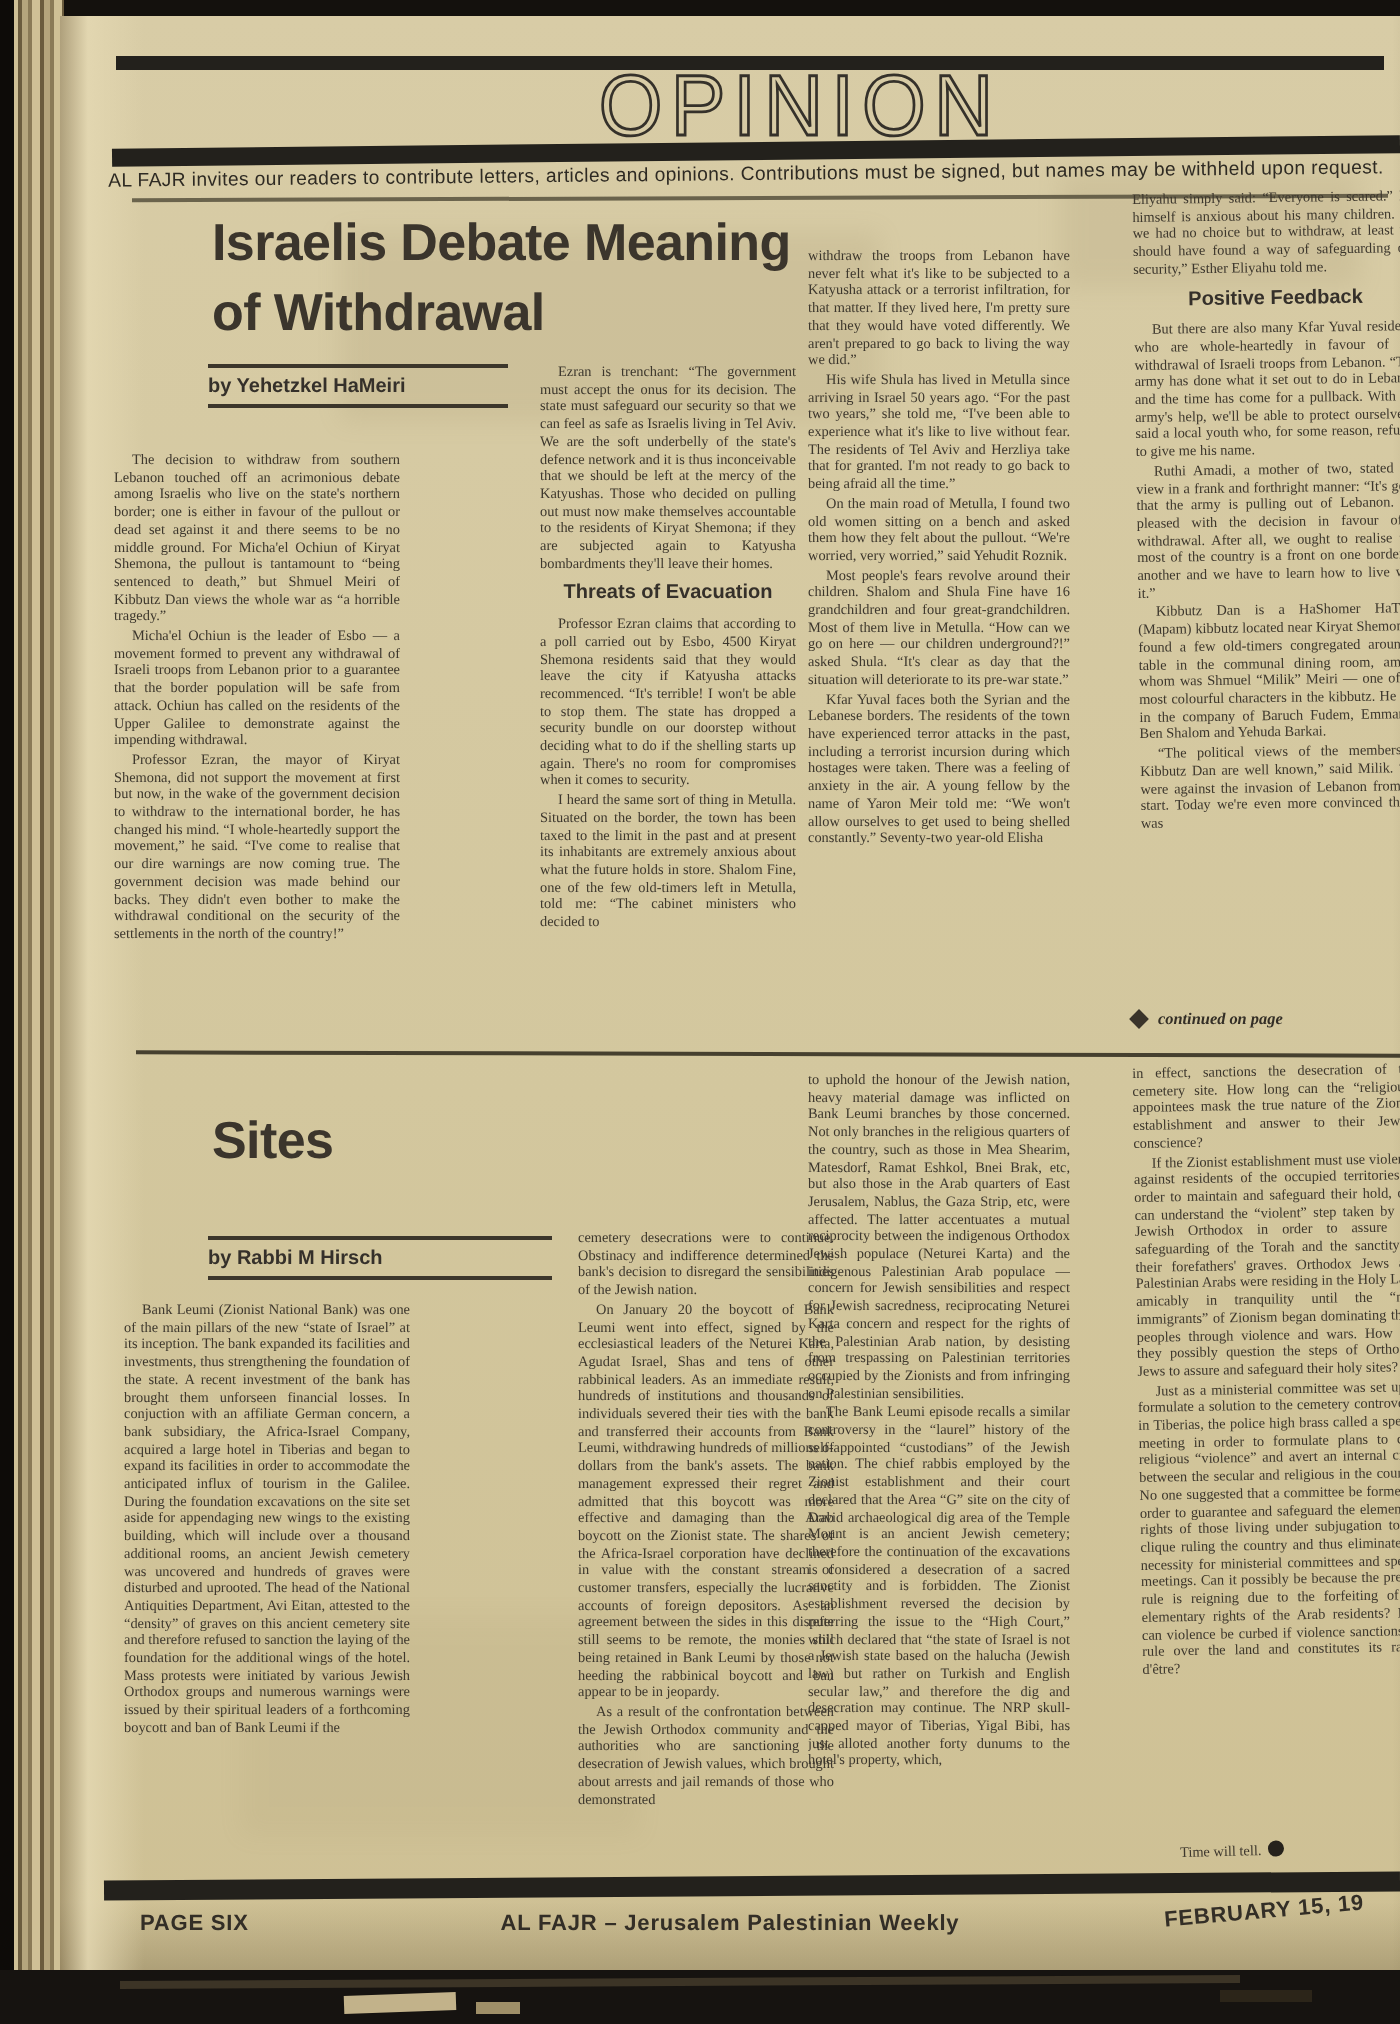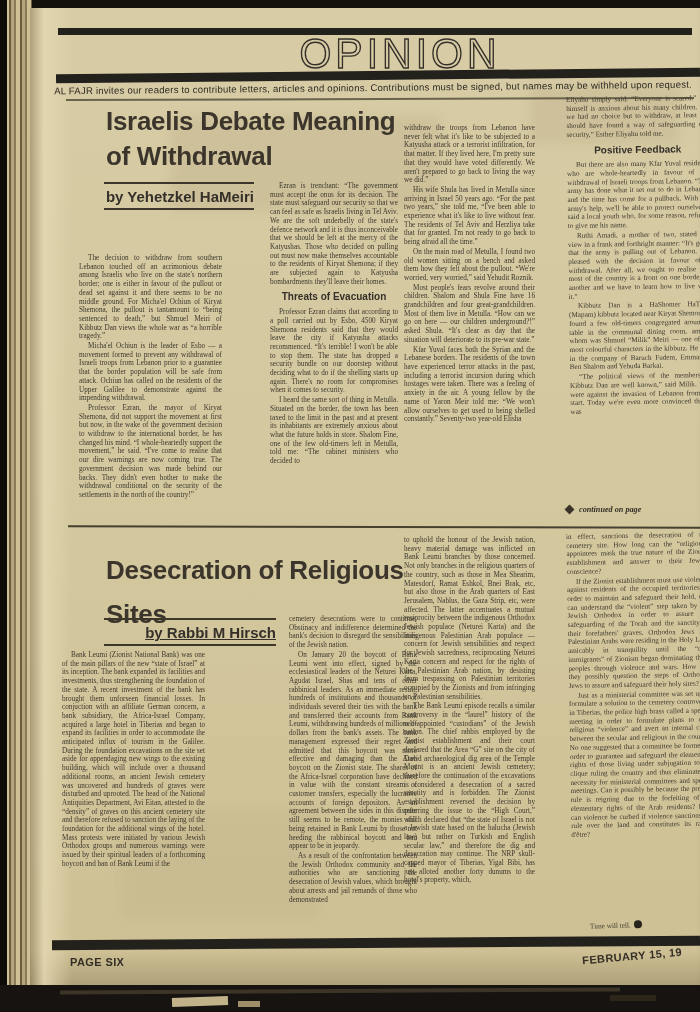--- a/index.html
+++ b/index.html
@@ -42,23 +42,23 @@
     position:absolute;left:18px;top:74px;width:650px;text-align:center;
     font-family:"Liberation Sans","DejaVu Sans",sans-serif;
     font-size:9.6px;color:#2e2a23;transform:rotate(-0.6deg);letter-spacing:.2px;
   }
   .art-title{
     position:absolute;font-family:"Liberation Sans","DejaVu Sans",sans-serif;
     font-weight:bold;font-size:26px;color:#3b352c;letter-spacing:-.3px;
   }
   .byline{
     position:absolute;border-top:2px solid #3c362b;border-bottom:2px solid #3c362b;
-    padding:4px 0 3px;text-align:right;
+    padding:4px 0 3px;text-align:left;
     font-family:"Liberation Sans","DejaVu Sans",sans-serif;
-    font-weight:bold;font-size:15px;color:#35302a;
+    font-weight:bold;font-size:10px;color:#35302a;
   }
   .col{
     position:absolute;overflow:hidden;
     font-size:7.2px;line-height:8.7px;text-align:justify;color:#3d372d;
   }
   .col p{margin:0 0 1px;text-indent:9px;}
   .col p.cont{text-indent:0;}
   .subhead{
     font-family:"Liberation Sans","DejaVu Sans",sans-serif;
     font-weight:bold;font-size:10px;color:#35302a;
@@ -93,21 +93,21 @@
   <div class="tagline">AL FAJR invites our readers to contribute letters, articles and opinions. Contributions must be signed, but names may be withheld upon request.</div>
   <div class="rule" style="left:36px;top:90px;width:628px;height:2px;opacity:.75;transform:rotate(-0.2deg);"></div>
 
   <div class="art-title" style="left:76px;top:96px;line-height:35px;">
     <div>Israelis Debate Meaning</div>
     <div>of Withdrawal</div>
   </div>
 
   <div class="byline" style="left:74px;top:174px;width:150px;">by Yehetzkel HaMeiri</div>
 
-  <div class="col" style="left:49px;top:218px;width:143px;height:296px;margin-top:28px;">
+  <div class="col" style="left:27px;top:218px;width:143px;height:296px;">
     <p>The decision to withdraw from southern Lebanon touched off an acrimonious debate among Israelis who live on the state's northern border; one is either in favour of the pullout or dead set against it and there seems to be no middle ground. For Micha'el Ochiun of Kiryat Shemona, the pullout is tantamount to “being sentenced to death,” but Shmuel Meiri of Kibbutz Dan views the whole war as “a horrible tragedy.”</p>
     <p>Micha'el Ochiun is the leader of Esbo — a movement formed to prevent any withdrawal of Israeli troops from Lebanon prior to a guarantee that the border population will be safe from attack. Ochiun has called on the residents of the Upper Galilee to demonstrate against the impending withdrawal.</p>
     <p>Professor Ezran, the mayor of Kiryat Shemona, did not support the movement at first but now, in the wake of the government decision to withdraw to the international border, he has changed his mind. “I whole-heartedly support the movement,” he said. “I've come to realise that our dire warnings are now coming true. The government decision was made behind our backs. They didn't even bother to make the withdrawal conditional on the security of the settlements in the north of the country!”</p>
   </div>
 
   <div class="col" style="left:227px;top:174px;width:128px;height:340px;margin-left:13px;">
     <p>Ezran is trenchant: “The government must accept the onus for its decision. The state must safeguard our security so that we can feel as safe as Israelis living in Tel Aviv. We are the soft underbelly of the state's defence network and it is thus inconceivable that we should be left at the mercy of the Katyushas. Those who decided on pulling out must now make themselves accountable to the residents of Kiryat Shemona; if they are subjected again to Katyusha bombardments they'll leave their homes.</p>
     <div class="subhead">Threats of Evacuation</div>
     <p>Professor Ezran claims that according to a poll carried out by Esbo, 4500 Kiryat Shemona residents said that they would leave the city if Katyusha attacks recommenced. “It's terrible! I won't be able to stop them. The state has dropped a security bundle on our doorstep without deciding what to do if the shelling starts up again. There's no room for compromises when it comes to security.</p>
     <p>I heard the same sort of thing in Metulla. Situated on the border, the town has been taxed to the limit in the past and at present its inhabitants are extremely anxious about what the future holds in store. Shalom Fine, one of the few old-timers left in Metulla, told me: “The cabinet ministers who decided to</p>
@@ -130,25 +130,24 @@
     <p>“The political views of the members of Kibbutz Dan are well known,” said Milik. “We were against the invasion of Lebanon from the start. Today we're even more convinced that it was</p>
   </div>
 
   <div class="continued" style="left:536px;top:497px;width:130px;">
     <span class="diamond"></span><span>continued on page</span>
   </div>
 
   <div class="rule" style="left:38px;top:518px;width:632px;height:2px;transform:rotate(0.15deg);"></div>
 
   <div class="art-title" style="left:76px;top:540px;line-height:44px;">
-    <div>Desecration of Religious</div>
     <div>Sites</div>
   </div>
 
-  <div class="byline" style="left:74px;top:610px;width:172px;text-decoration:underline;">by Rabbi M Hirsch</div>
+  <div class="byline" style="left:74px;top:610px;width:172px;">by Rabbi M Hirsch</div>
 
   <div class="col" style="left:32px;top:643px;width:143px;height:282px;">
     <p>Bank Leumi (Zionist National Bank) was one of the main pillars of the new “state of Israel” at its inception. The bank expanded its facilities and investments, thus strengthening the foundation of the state. A recent investment of the bank has brought them unforseen financial losses. In conjuction with an affiliate German concern, a bank subsidiary, the Africa-Israel Company, acquired a large hotel in Tiberias and began to expand its facilities in order to accommodate the anticipated influx of tourism in the Galilee. During the foundation excavations on the site set aside for appendaging new wings to the existing building, which will include over a thousand additional rooms, an ancient Jewish cemetery was uncovered and hundreds of graves were disturbed and uprooted. The head of the National Antiquities Department, Avi Eitan, attested to the “density” of graves on this ancient cemetery site and therefore refused to sanction the laying of the foundation for the additional wings of the hotel. Mass protests were initiated by various Jewish Orthodox groups and numerous warnings were issued by their spiritual leaders of a forthcoming boycott and ban of Bank Leumi if the</p>
   </div>
 
   <div class="col" style="left:227px;top:607px;width:128px;height:318px;margin-left:32px;">
     <p class="cont">cemetery desecrations were to continue. Obstinacy and indifference determined the bank's decision to disregard the sensibilities of the Jewish nation.</p>
     <p>On January 20 the boycott of Bank Leumi went into effect, signed by the ecclesiastical leaders of the Neturei Karta, Agudat Israel, Shas and tens of other rabbinical leaders. As an immediate result, hundreds of institutions and thousands of individuals severed their ties with the bank and transferred their accounts from Bank Leumi, withdrawing hundreds of millions of dollars from the bank's assets. The bank management expressed their regret and admitted that this boycott was more effective and damaging than the Arab boycott on the Zionist state. The shares of the Africa-Israel corporation have declined in value with the constant stream of customer transfers, especially the lucrative accounts of foreign depositors. As an agreement between the sides in this dispute still seems to be remote, the monies still being retained in Bank Leumi by those not heeding the rabbinical boycott and ban appear to be in jeopardy.</p>
     <p>As a result of the confrontation between the Jewish Orthodox community and the authorities who are sanctioning the desecration of Jewish values, which brought about arrests and jail remands of those who demonstrated</p>
   </div>
@@ -162,20 +161,21 @@
     <p class="cont">in effect, sanctions the desecration of the cemetery site. How long can the “religious” appointees mask the true nature of the Zionist establishment and answer to their Jewish conscience?</p>
     <p>If the Zionist establishment must use violence against residents of the occupied territories in order to maintain and safeguard their hold, one can understand the “violent” step taken by the Jewish Orthodox in order to assure the safeguarding of the Torah and the sanctity of their forefathers' graves. Orthodox Jews and Palestinian Arabs were residing in the Holy Land amicably in tranquility until the “new immigrants” of Zionism began dominating these peoples through violence and wars. How can they possibly question the steps of Orthodox Jews to assure and safeguard their holy sites?</p>
     <p>Just as a ministerial committee was set up to formulate a solution to the cemetery controversy in Tiberias, the police high brass called a special meeting in order to formulate plans to curb religious “violence” and avert an internal crisis between the secular and religious in the country. No one suggested that a committee be formed in order to guarantee and safeguard the elementary rights of those living under subjugation to the clique ruling the country and thus eliminate the necessity for ministerial committees and special meetings. Can it possibly be because the present rule is reigning due to the forfeiting of the elementary rights of the Arab residents? How can violence be curbed if violence sanctions the rule over the land and constitutes its raison d'être?</p>
   </div>
   <div class="closing-line" style="left:560px;top:912px;width:118px;transform:rotate(-1.5deg);">
     <span>Time will tell.</span><span class="enddot"></span>
   </div>
 
   <div class="bar" style="left:22px;top:930px;width:648px;height:10px;transform:rotate(-0.4deg);"></div>
   <div class="footer-text" style="left:40px;top:948px;">PAGE SIX</div>
+  <div class="footer-text" style="left:150px;top:948px;width:370px;text-align:center;">AL FAJR – Jerusalem Palestinian Weekly</div>
   <div class="footer-text" style="left:552px;top:942px;transform:rotate(-5deg);">FEBRUARY 15, 19</div>
 </div>
 
 <div class="bottom-edges">
   <div class="strip" style="left:60px;top:4px;width:560px;height:4px;background:#3c3426;transform:rotate(-0.3deg);"></div>
   <div class="strip" style="left:172px;top:12px;width:56px;height:9px;transform:rotate(-2deg);"></div>
   <div class="strip" style="left:238px;top:16px;width:22px;height:6px;background:#9f8f68;"></div>
   <div class="strip" style="left:610px;top:10px;width:46px;height:6px;background:#2c2519;"></div>
 </div>
 

